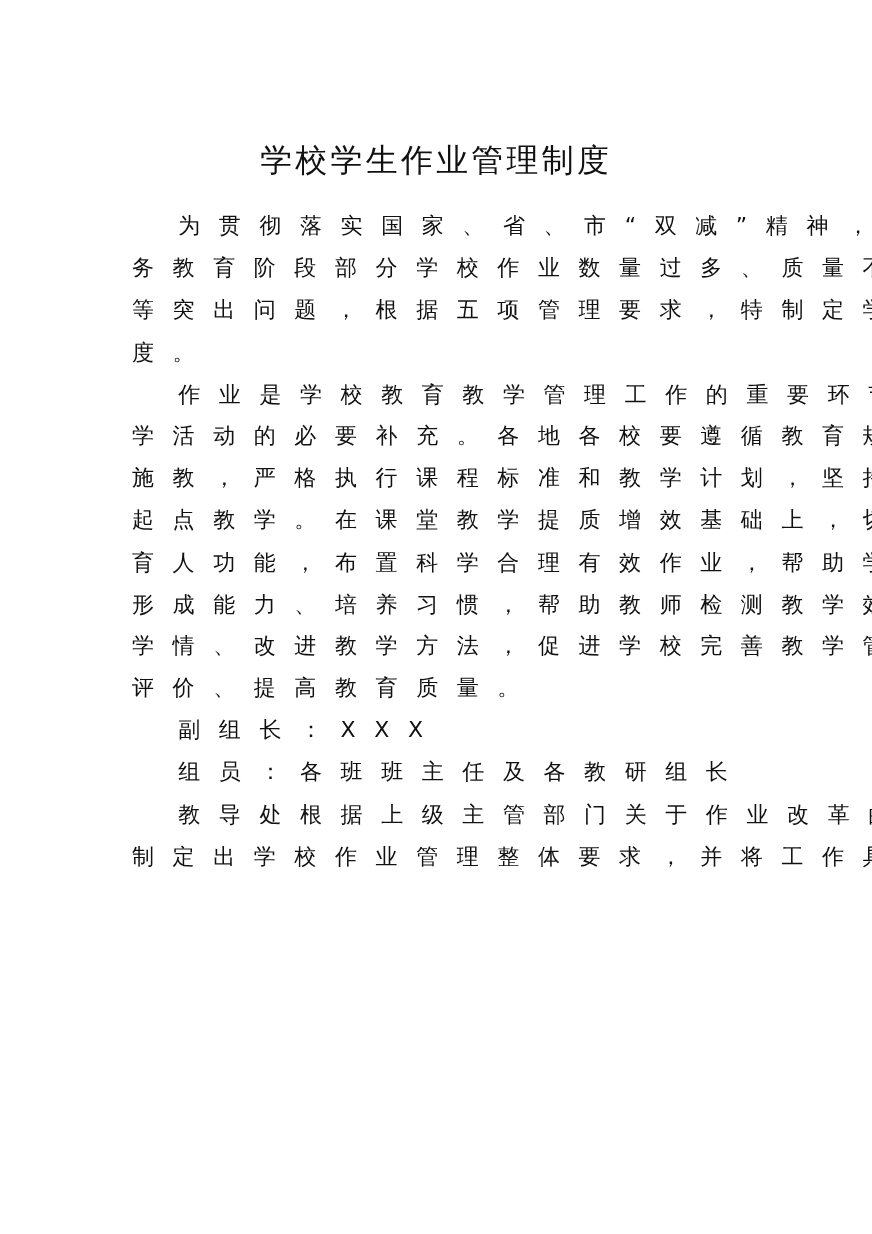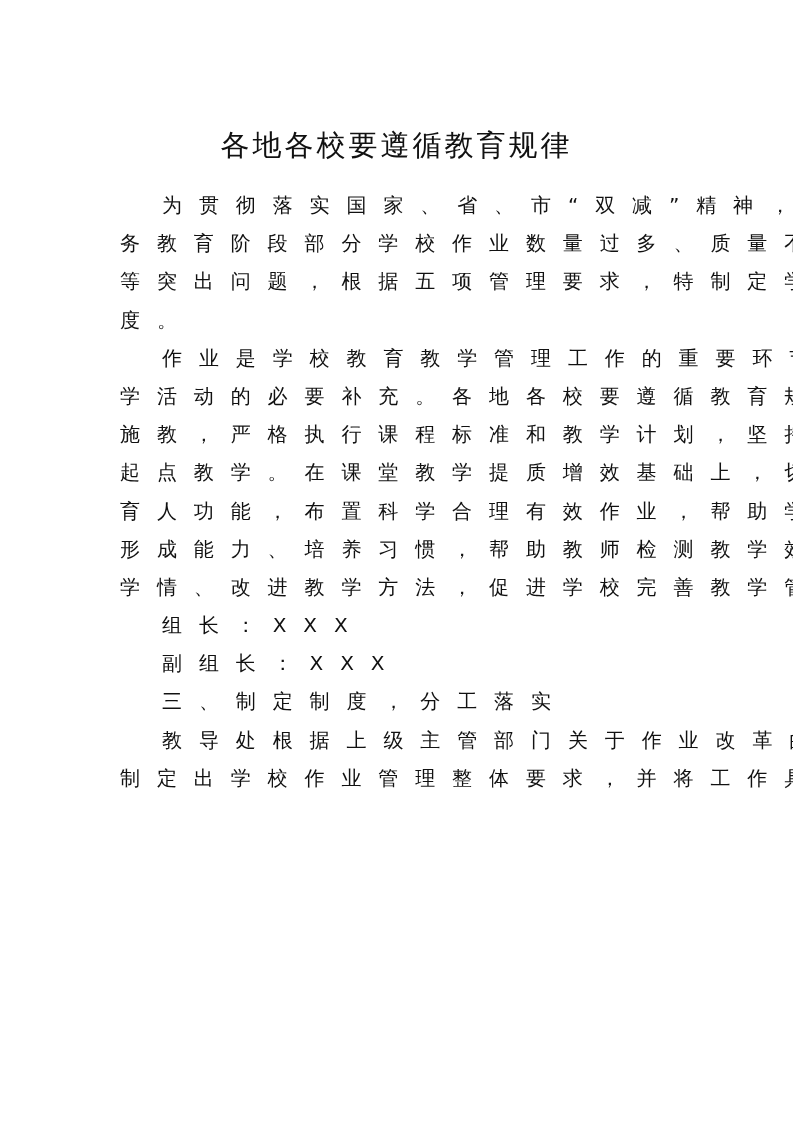--- a/index.html
+++ b/index.html
@@ -8,32 +8,32 @@
     .title { position: absolute; top: 126px; left: 0; width: 793px; text-align: center;
       font-size: 29px; letter-spacing: 3px; font-family: "DejaVu Sans", sans-serif; font-weight: normal; }
     .body { position: absolute; top: 186px; left: 120px; width: 562px; }
     .line { height: 38.2px; line-height: 38.2px; font-size: 20px; letter-spacing: 16.9px;
       white-space: nowrap; font-family: "DejaVu Sans", sans-serif; }
     .indent { padding-left: 42px; }
   </style>
 </head>
 <body>
 
-<div class="title">各地各校要遵循教育规律</div>
+<div class="title">学校学生作业管理制度</div>
 
 <div class="body">
   <div class="line indent">为贯彻落实国家、省、市“双减”精神，切实扭转义</div>
   <div class="line">务教育阶段部分学校作业数量过多、质量不高、功能异化</div>
   <div class="line">等突出问题，根据五项管理要求，特制定学校作业管理制</div>
   <div class="line">度。</div>
   <div class="line indent">作业是学校教育教学管理工作的重要环节，是课堂教</div>
   <div class="line">学活动的必要补充。各地各校要遵循教育规律、坚持因材</div>
   <div class="line">施教，严格执行课程标准和教学计划，坚持小学一年级零</div>
   <div class="line">起点教学。在课堂教学提质增效基础上，切实发挥好作业</div>
   <div class="line">育人功能，布置科学合理有效作业，帮助学生巩固知识、</div>
   <div class="line">形成能力、培养习惯，帮助教师检测教学效果、精准分析</div>
   <div class="line">学情、改进教学方法，促进学校完善教学管理、开展科学</div>
-  <div class="line indent">组长：XXX</div>
+  <div class="line">评价、提高教育质量。</div>
   <div class="line indent">副组长：XXX</div>
-  <div class="line indent">三、制定制度，分工落实</div>
+  <div class="line indent">组员：各班班主任及各教研组长</div>
   <div class="line indent">教导处根据上级主管部门关于作业改革的文件精神，</div>
   <div class="line">制定出学校作业管理整体要求，并将工作具体分工年级组</div>
 </div>
 
 </body></html>

